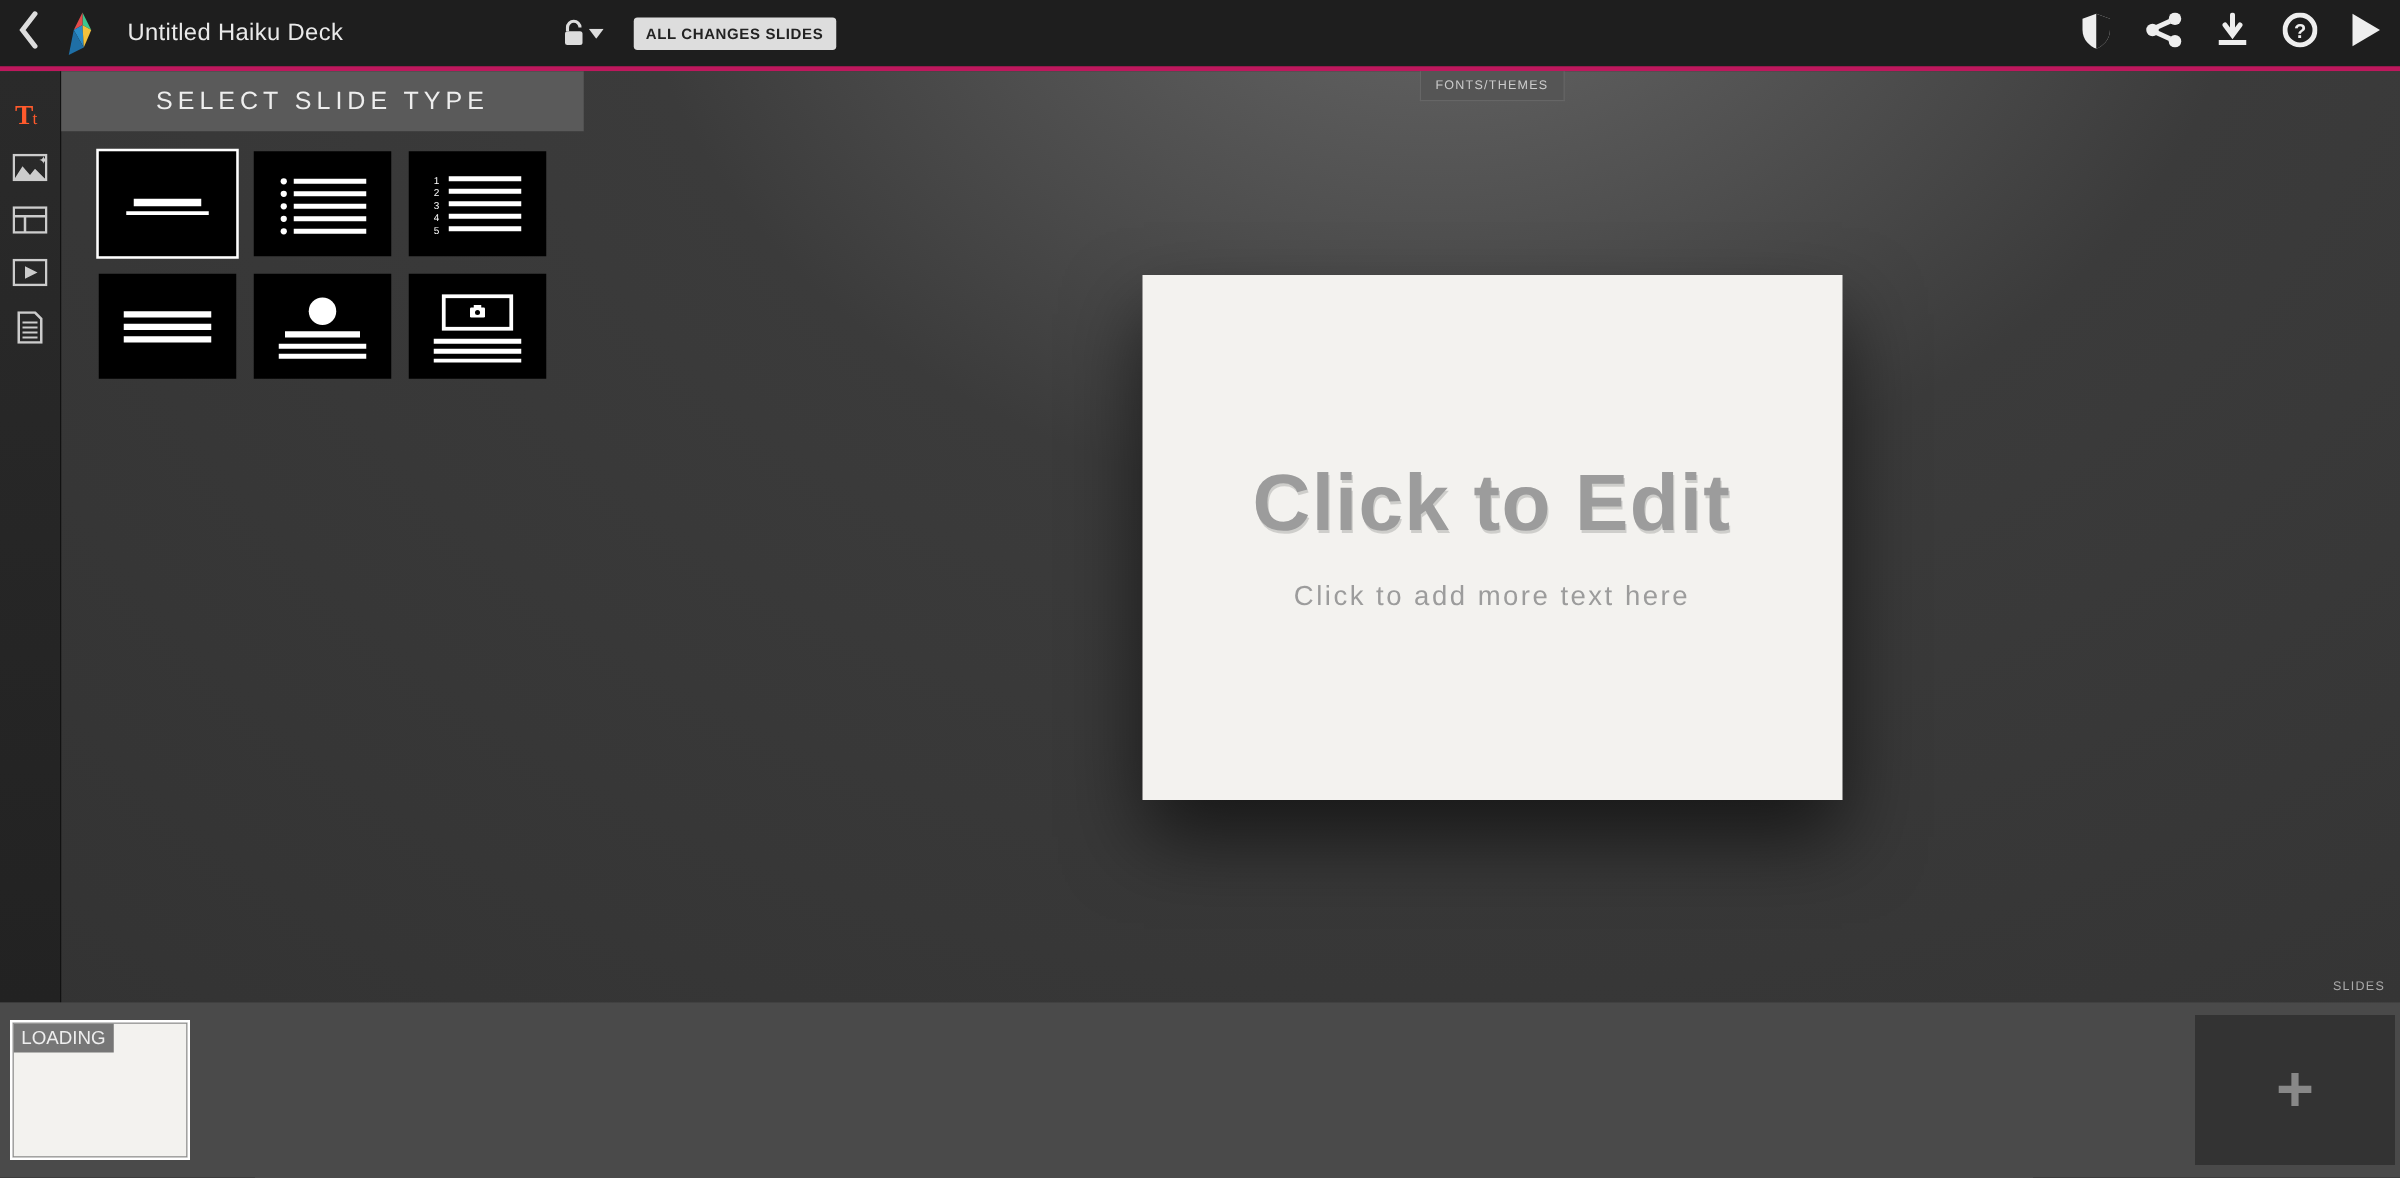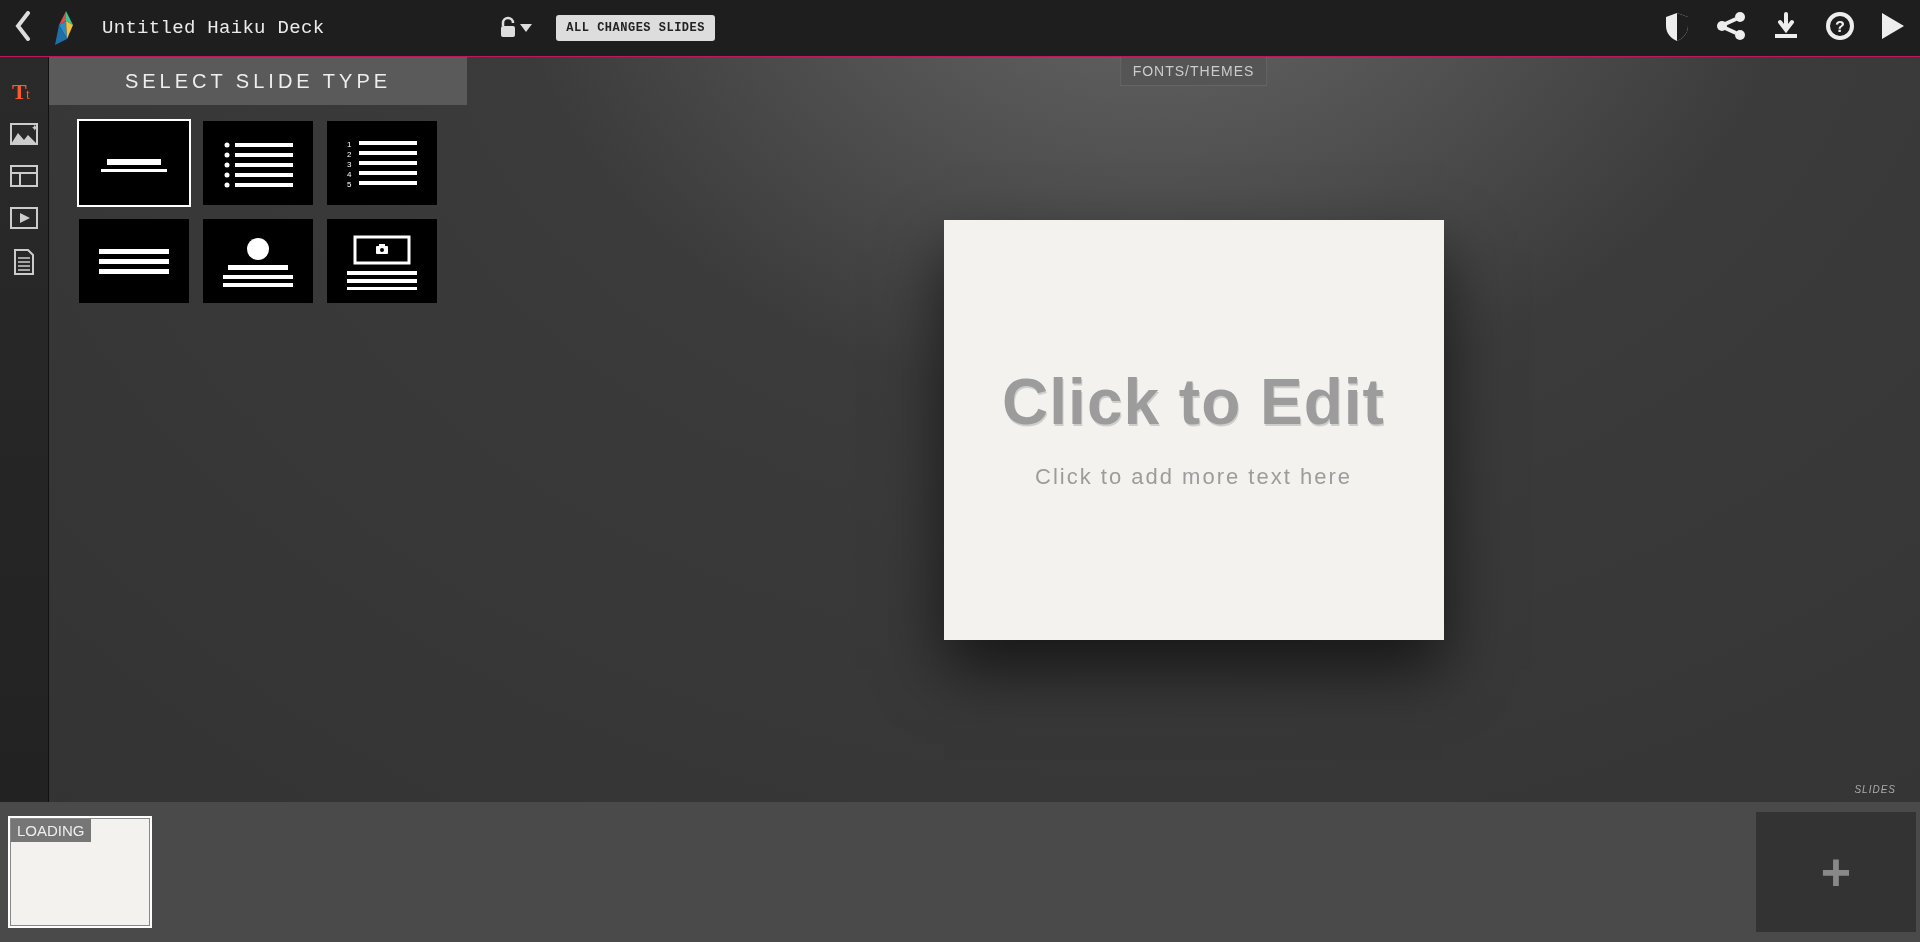--- a/index.html
+++ b/index.html
@@ -12,22 +12,21 @@
   }
 
   
   .topbar {
     height: 57px;
     background: #1e1e1e;
     display: flex;
     align-items: center;
     padding: 0 14px;
     gap: 14px;
-    border-bottom: 1px solid #be185d;
-    font-family: Liberation Mono, monospace;
+    border-bottom: 4px solid #be185d;
   }
   .back-btn { cursor: pointer; }
   .logo { width: 42px; height: 42px; }
   .deck-title {
     font-size: 19px;
     font-weight: 300;
     color: #eaeaea;
     letter-spacing: .3px;
   }
   .privacy-wrap {
@@ -110,29 +109,29 @@
     align-items: center;
     justify-content: center;
   }
   .fonts-tag {
     position: absolute;
     top: 0;
     left: 50%;
     transform: translateX(-50%);
     background: #555;
     color: #ccc;
-    font-size: 14px;
+    font-size: 10px;
     letter-spacing: 1px;
     padding: 6px 12px;
     border: 1px solid #666;
     border-top: none;
     cursor: pointer;
   }
   .slide-canvas {
-    width: 500px;
+    width: 560px;
     height: 420px;
     background: #f3f2ef;
     box-shadow: 0 30px 60px rgba(0,0,0,.6);
     display: flex;
     flex-direction: column;
     align-items: center;
     justify-content: center;
     text-align: center;
   }
   .slide-title {
@@ -159,25 +158,24 @@
     height: 140px;
     background: #4a4a4a;
     position: relative;
     display: flex;
     align-items: center;
     padding: 0 10px;
   }
   .slides-label {
     position: absolute;
     top: -18px;
-    right: 24px;
+    right: 12px;
     font-size: 10px;
     letter-spacing: 1px;
     color: #aaa;
-    font-style: italic;
   }
   .thumb {
     width: 140px;
     height: 108px;
     background: #f3f2ef;
     border: 1px solid #888;
     position: relative;
     cursor: pointer;
   }
   .thumb .loading {

